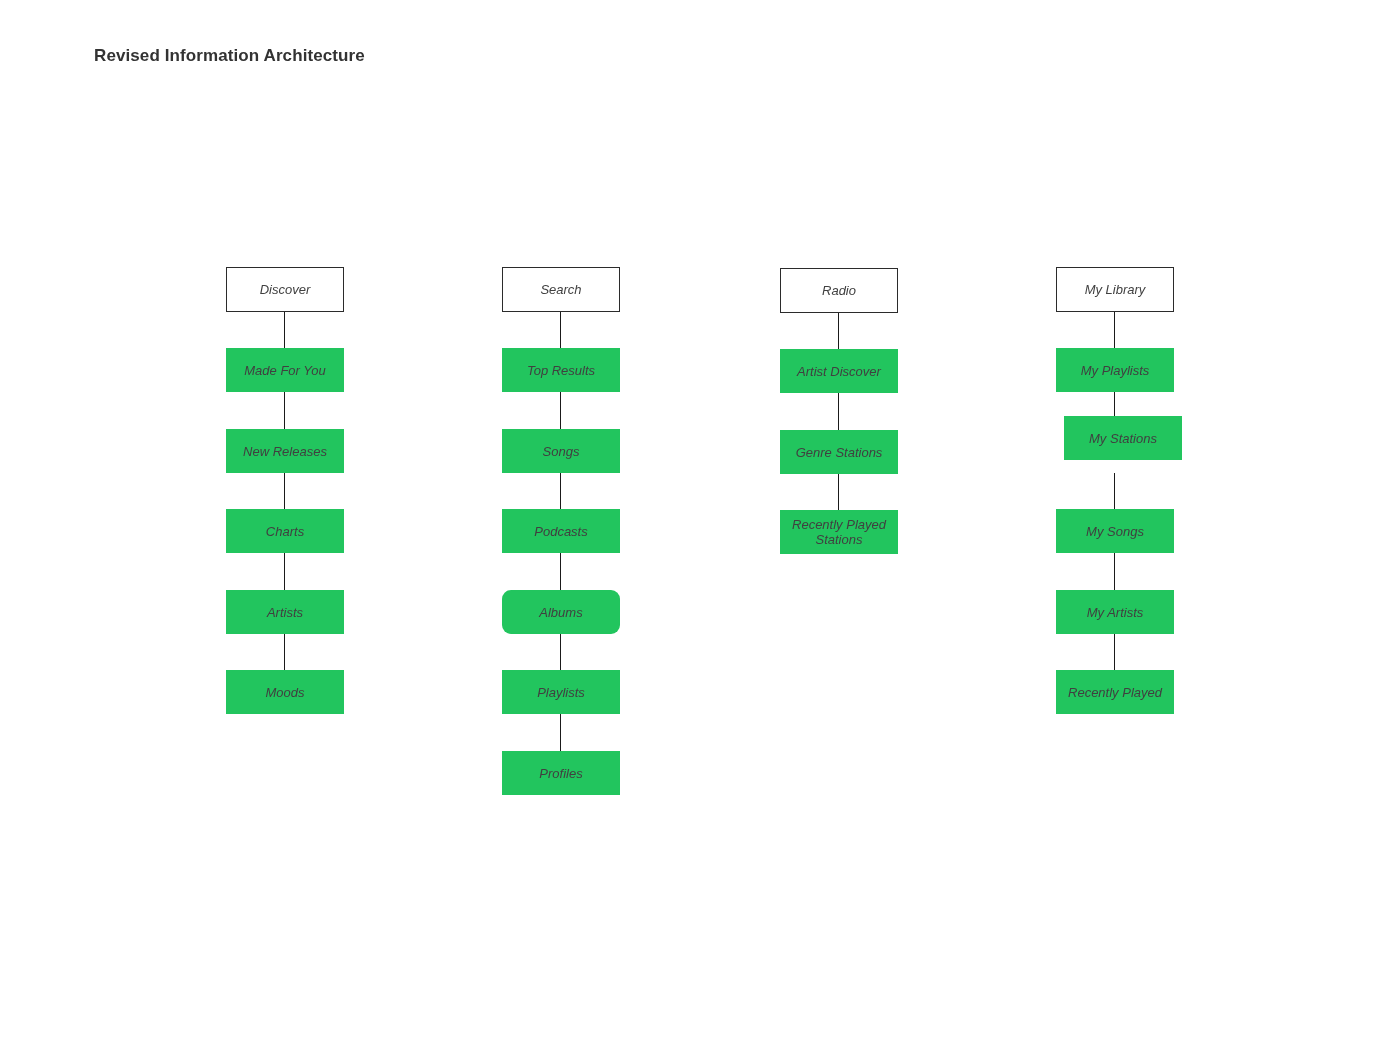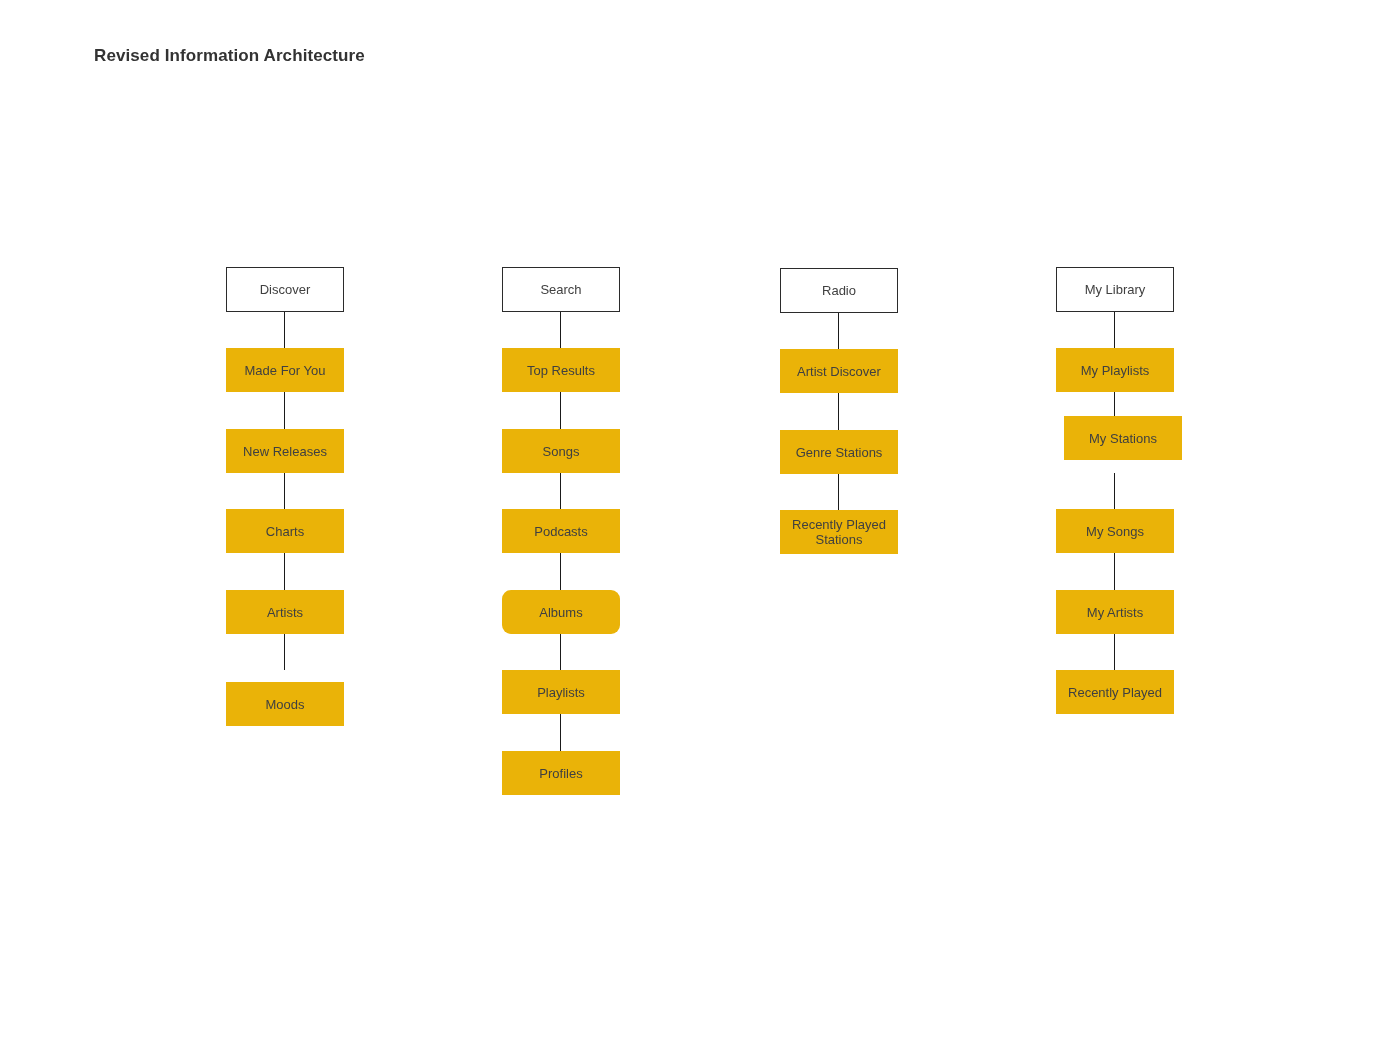--- a/index.html
+++ b/index.html
@@ -48,30 +48,31 @@
     width: 118px;
     box-sizing: border-box;
     display: flex;
     align-items: center;
     justify-content: center;
     text-align: center;
     font-size: 13px;
     color: #404040;
     line-height: 15px;
     padding: 0 4px;
+    font-style: italic;
   }
 
   .node.root {
     background: #ffffff;
     border: 1px solid #2b2b2b;
     height: 45px;
   }
 
   .node.child {
-    background: #eab308;
+    background: #22c55e;
     border: none;
     height: 44px;
   }
 
   .node .label {
     display: block;
     width: 100%;
   }
 
   .connector {
@@ -101,21 +102,21 @@
       </div>
       <div class="connector" style="top: 473px; height: 36px;"></div>
       <div class="node child" style="top: 509px;">
         <span class="label">Charts</span>
       </div>
       <div class="connector" style="top: 553px; height: 37px;"></div>
       <div class="node child" style="top: 590px;">
         <span class="label">Artists</span>
       </div>
       <div class="connector" style="top: 634px; height: 36px;"></div>
-      <div class="node child" style="top: 670px; margin-top: 12px;">
+      <div class="node child" style="top: 670px;">
         <span class="label">Moods</span>
       </div>
     </div>
     <div class="column" style="left: 502px;">
       <div class="node root" style="top: 267px;">
         <span class="label">Search</span>
       </div>
       <div class="connector" style="top: 312px; height: 36px;"></div>
       <div class="node child" style="top: 348px;">
         <span class="label">Top Results</span>

